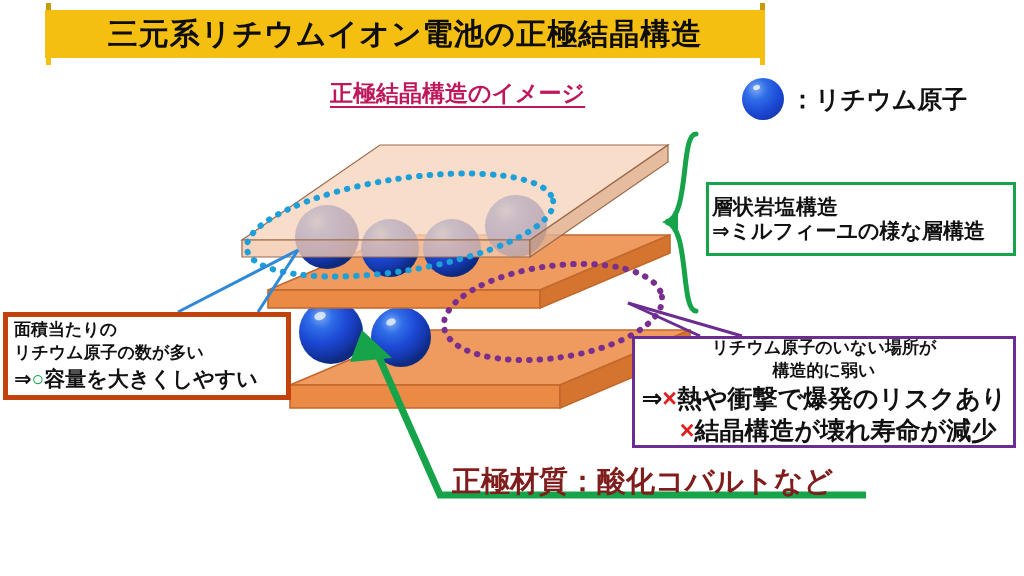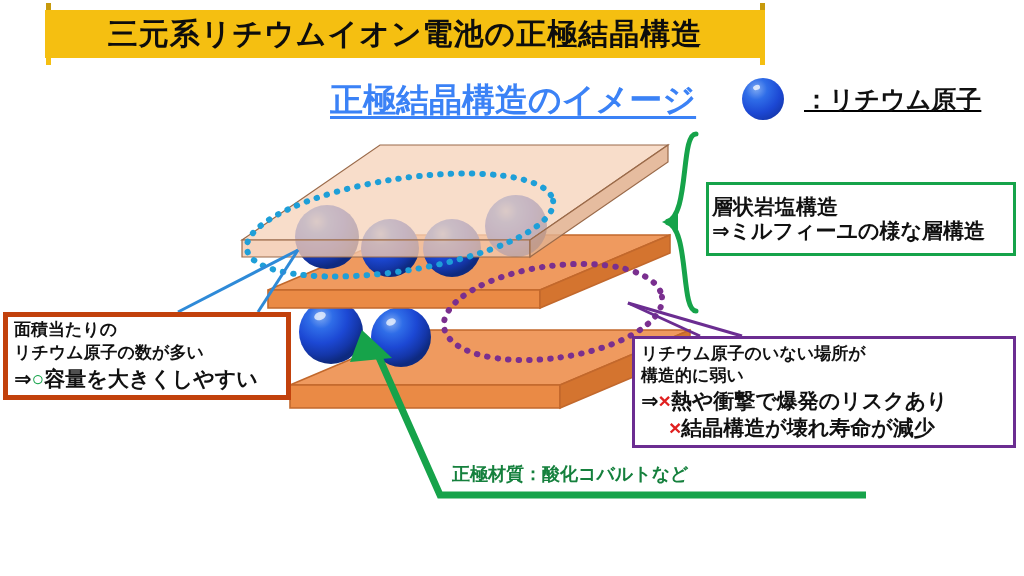--- a/index.html
+++ b/index.html
@@ -22,26 +22,26 @@
     white-space:nowrap;line-height:1;
   }
   .banner-tab{width:5px;background:#f5bf11;}
   #banner-tab-left{left:46px;top:3px;height:62px;}
   #banner-tab-right{left:760px;top:3px;height:62px;}
   #banner-notch-left{left:46px;top:3px;width:5px;height:9px;background:#c79a0c;}
   #banner-notch-right{left:760px;top:3px;width:5px;height:9px;background:#c79a0c;}
 
   
   #subtitle{
-    left:330px;top:78px;font-size:33px;font-weight:bold;color:#3b82f6;
+    left:330px;top:78px;font-size:23px;font-weight:bold;color:#be185d;
     text-decoration:underline;text-underline-offset:5px;white-space:nowrap;
   }
 
   
-  #legend{left:742px;top:78px;display:flex;align-items:center;gap:20px;text-decoration:underline;}
+  #legend{left:742px;top:78px;display:flex;align-items:center;gap:6px;}
   .sphere{
     border-radius:50%;
     background:
       radial-gradient(circle at 34% 26%, #7ea9f2 0%, #2f6de8 26%, #1c48d4 58%, #1436a8 84%, #0e2a80 100%);
     position:relative;
   }
   .sphere::after{
     content:"";position:absolute;left:26%;top:16%;width:16%;height:11%;
     border-radius:50%;background:rgba(255,255,255,.75);
     transform:rotate(-20deg);
@@ -71,30 +71,30 @@
     display:flex;flex-direction:column;justify-content:center;padding:2px 6px;
   }
   #callout-blue .ln{font-size:17px;font-weight:bold;color:#111;line-height:1.33;white-space:nowrap;}
   #callout-blue .ln.big{font-size:21px;}
   .mark-o{color:#14a34a;font-weight:bold;}
 
   
   #box-purple{
     left:632px;top:336px;width:384px;height:112px;
     border:3px solid #6b2d91;background:#fff;box-sizing:border-box;
-    display:flex;flex-direction:column;justify-content:center;padding:2px 6px;
+    display:flex;flex-direction:column;justify-content:center;padding:2px 6px;text-align:center;
   }
   #box-purple .ln{font-size:17px;font-weight:bold;color:#111;line-height:1.3;white-space:nowrap;}
-  #box-purple .ln.big{font-size:21px;}
+  #box-purple .ln.big{font-size:25px;}
   .mark-x{color:#e02020;font-weight:bold;}
   .indent{padding-left:28px;}
 
   
   #caption-green{
-    left:452px;top:462px;font-size:18px;font-weight:bold;color:#15803d;white-space:nowrap;text-align:center;
+    left:452px;top:462px;font-size:29px;font-weight:bold;color:#7f1d1d;white-space:nowrap;text-align:center;
   }
 </style>
 </head>
 <body>
 
 <div class="stage">
 
   <div class="abs banner-tab" id="banner-tab-left"></div>
   <div class="abs banner-tab" id="banner-tab-right"></div>
   <div class="abs" id="banner-notch-left"></div>

